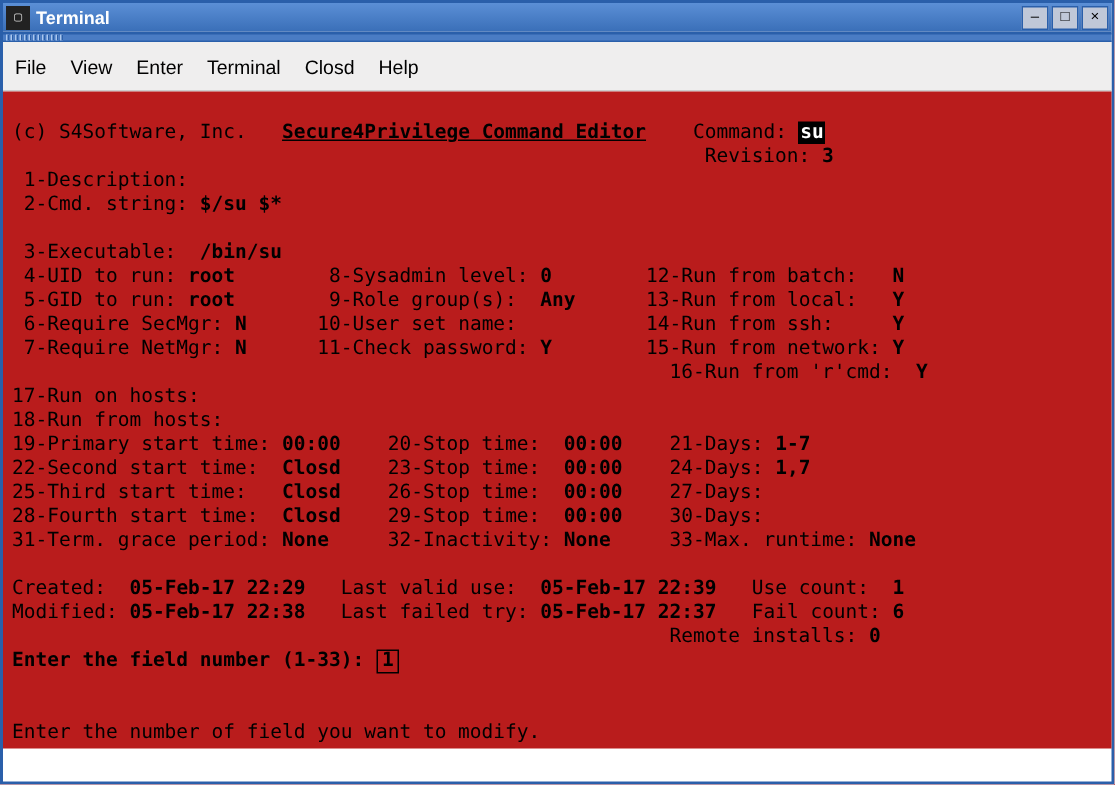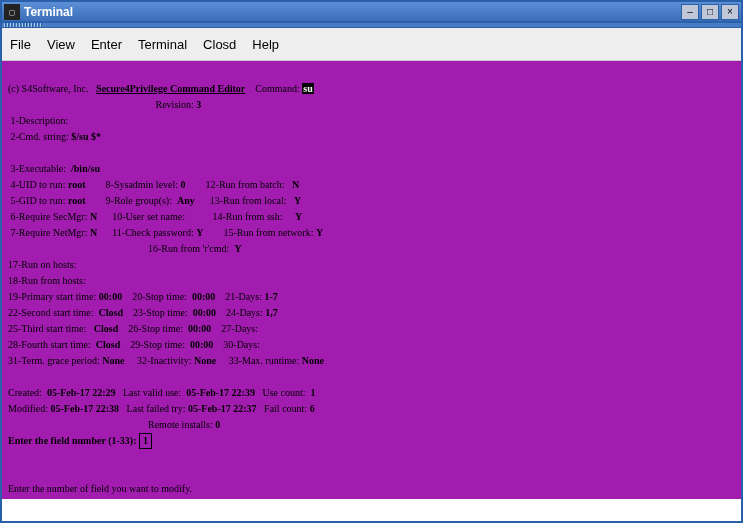--- a/index.html
+++ b/index.html
@@ -75,24 +75,23 @@
   gap: 16px;
   border-bottom: 1px solid #ccc;
   font-family: sans-serif;
   font-size: 13px;
 }
 .menubar span { cursor: pointer; }
 .term {
   padding: 4px 6px 2px 6px;
   white-space: pre;
   line-height: 16px;
-  font-size: 10px;
+  font-size: 13px;
   color: #000;
-  background:#a21caf;
-  font-family:Liberation Serif, serif;
+  background:#b91c1c;
 }
 .b { font-weight: bold; }
 .u { text-decoration: underline; }
 .inv { background: #000; color: #fff; font-weight:bold; padding:0 1px;}
 .box { border:1px solid #000; display:inline-block; padding:0 3px; line-height:14px; font-weight:bold; }
 </style>
 </head>
 <body>
 
 <div class="window">

